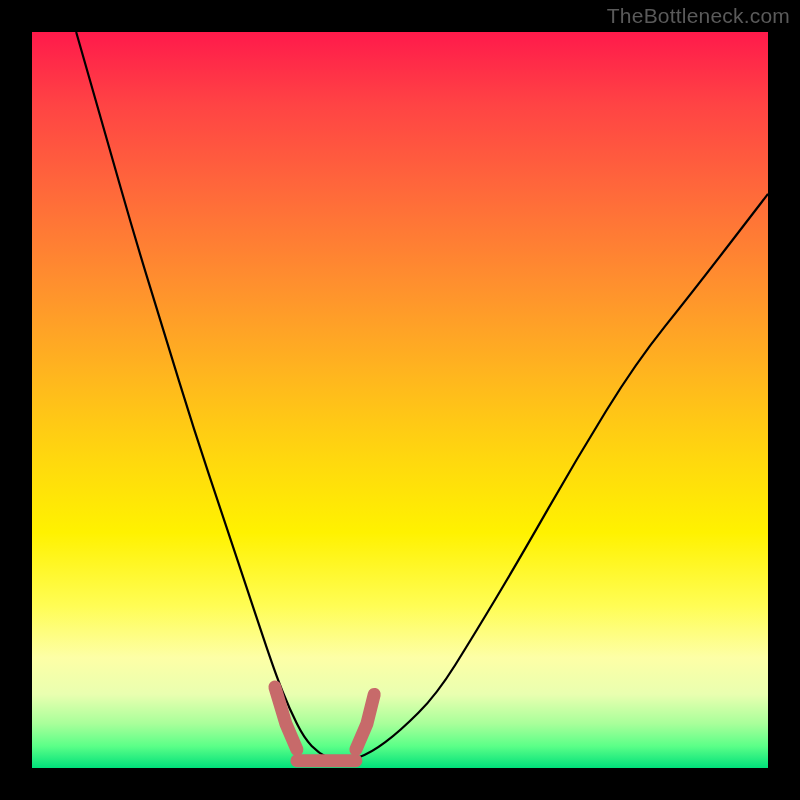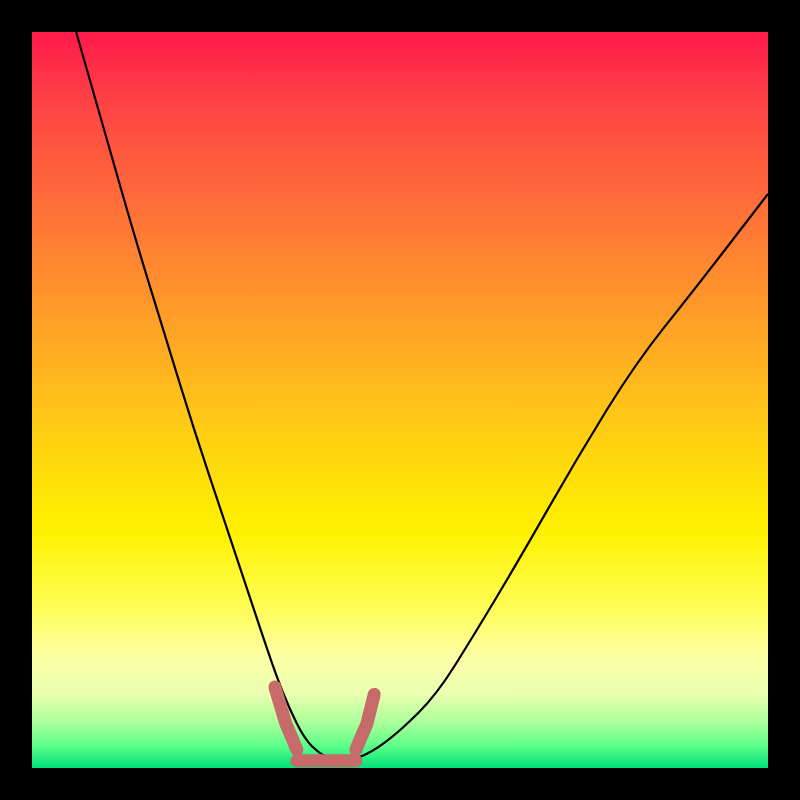--- a/index.html
+++ b/index.html
@@ -74,20 +74,21 @@
   .baseline {
     stroke: #c76a6a;
     stroke-width: 13;
     stroke-linecap: round;
   }
 </style>
 </head>
 <body>
 
 <div class="frame">
+  <div class="watermark">TheBottleneck.com</div>
   <div class="plot">
     <svg class="curves" viewBox="0 0 736 736">
 
       <path id="main-curve" class="curve" d="M 44.16 0 Q 44.16 0 58.88 51.51999999999998 Q 73.60000000000001 103.03999999999996 88.32000000000001 154.56 Q 103.04 206.08000000000004 117.75999999999999 253.92000000000004 Q 132.48 301.76000000000005 147.2 349.6 Q 161.92 397.44 176.64 441.6 Q 191.36 485.76 206.07999999999998 529.9200000000001 Q 220.79999999999998 574.08 231.84 607.2 Q 242.88000000000002 640.3199999999999 250.24 658.72 Q 257.59999999999997 677.12 264.96 691.8399999999999 Q 272.32 706.56 279.68 713.92 Q 287.04 721.28 294.4 724.96 Q 301.76 728.64 309.12 728.64 Q 316.48 728.64 327.52 724.96 Q 338.56 721.28 353.28 710.24 Q 368 699.2 386.4 680.8 Q 404.8 662.4 423.2 632.96 Q 441.59999999999997 603.52 463.68 566.72 Q 485.76000000000005 529.92 515.2 478.4 Q 544.64 426.88 574.0799999999999 379.03999999999996 Q 603.52 331.2 632.96 294.4 Q 662.4 257.59999999999997 699.2 209.75999999999996 T 736 161.91999999999996"></path>
 
       <line id="base-line" class="baseline" x1="264.96" y1="728.64" x2="323.84" y2="728.64"></line>
 
       <path id="bumps-left" class="bumps" d="M 242.88000000000002 655.04 L 253.92 691.84 L 264.96 717.6 "></path>
       <path id="bumps-right" class="bumps" d="M 323.84 717.6 L 334.88 691.84 L 342.24 662.4 "></path>
     </svg>

